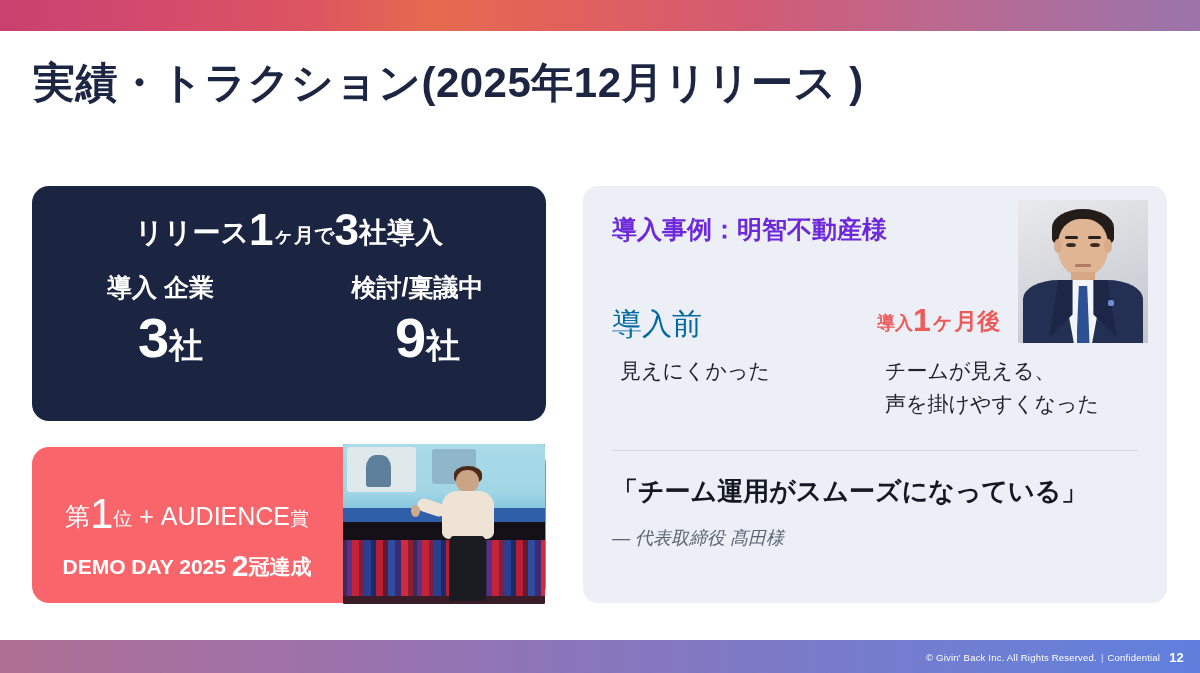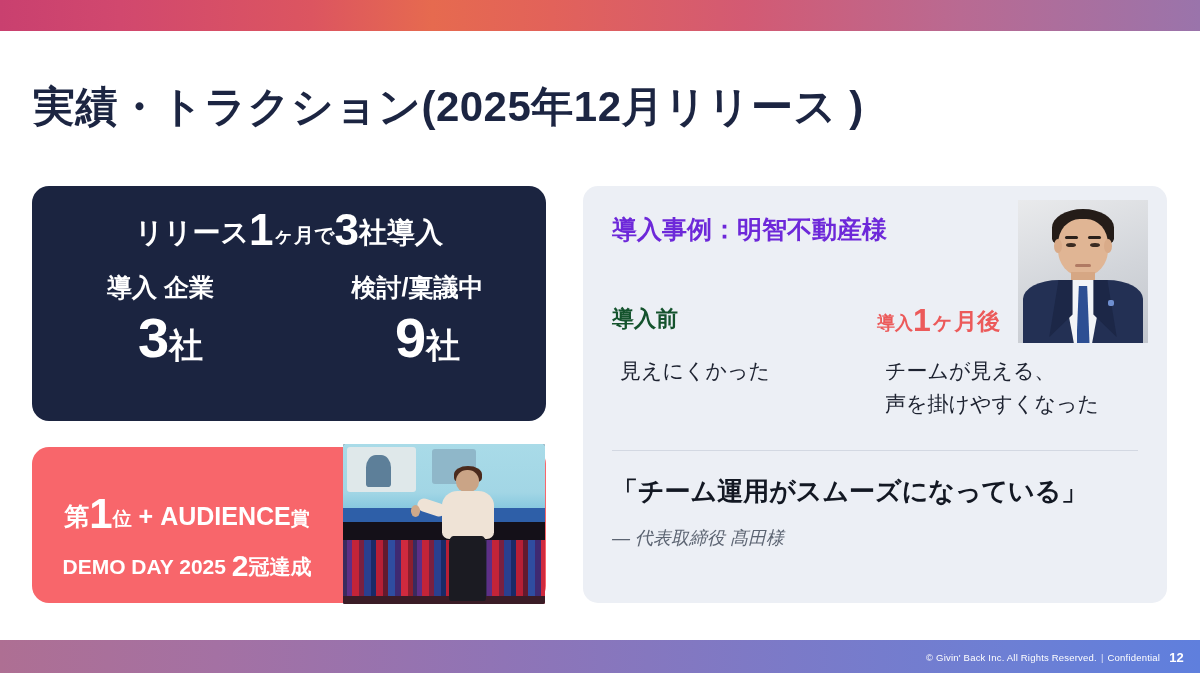--- a/index.html
+++ b/index.html
@@ -27,21 +27,21 @@
     color:#ffffff;font-size:9.5px;letter-spacing:.2px;white-space:nowrap;
     display:flex;align-items:center;gap:4px;
   }
   .footer-text .sep{opacity:.75;}
   .footer-page{font-size:13px;font-weight:bold;margin-left:5px;}
 
   
   .page-title{
     position:absolute;left:33px;top:55px;
     font-size:42px;font-weight:bold;color:#1c2542;
-    letter-spacing:.5px;white-space:nowrap;margin-top:24px;
+    letter-spacing:.5px;white-space:nowrap;
   }
 
   
   .dark-card{
     position:absolute;left:32px;top:186px;width:514px;height:235px;
     background:#1b2440;border-radius:17px;
     box-sizing:border-box;padding:0;
   }
   .dark-head{
     position:absolute;left:0;right:0;top:22px;
@@ -60,21 +60,21 @@
   .metric .mvalue{margin-top:8px;font-size:56px;font-weight:bold;line-height:1;white-space:nowrap;padding-left:20px;}
   .metric .mvalue .unit{font-size:34px;}
 
   
   .pink-card{
     position:absolute;left:32px;top:447px;width:514px;height:156px;
     background:#f8666b;border-radius:17px;overflow:hidden;
   }
   .pink-l1{
     position:absolute;left:0;top:46px;width:310px;text-align:center;
-    color:#ffffff;font-size:25px;font-weight:bold;white-space:nowrap;line-height:1;
+    color:#ffffff;font-size:25px;font-weight:normal;white-space:nowrap;line-height:1;
   }
   .pink-l1 .one{font-size:42px;vertical-align:-3px;}
   .pink-l1 .small{font-size:19px;}
   .pink-l2{
     position:absolute;left:0;top:104px;width:310px;text-align:center;
     color:#ffffff;font-size:21px;font-weight:bold;white-space:nowrap;line-height:1;
   }
   .pink-l2 .two{font-size:30px;vertical-align:-2px;}
 
   
@@ -129,21 +129,21 @@
   .headshot .hs-neck{position:absolute;left:41%;top:50%;width:18%;height:12%;background:#d6a784;}
   .headshot .hs-suit{position:absolute;left:4%;top:56%;width:92%;height:44%;background:#233054;border-radius:30% 30% 0 0;}
   .headshot .hs-shirt{position:absolute;left:34%;top:56%;width:32%;height:44%;background:#f2f4f7;clip-path:polygon(0 0,100% 0,72% 100%,28% 100%);}
   .headshot .hs-tie{position:absolute;left:45%;top:60%;width:10%;height:40%;background:#2d4f93;clip-path:polygon(18% 0,82% 0,100% 100%,0 100%);}
   .headshot .hs-lapel-l{position:absolute;left:24%;top:56%;width:18%;height:40%;background:#1c2747;clip-path:polygon(100% 0,100% 60%,0 100%,40% 0);}
   .headshot .hs-lapel-r{position:absolute;left:58%;top:56%;width:18%;height:40%;background:#1c2747;clip-path:polygon(0 0,60% 0,100% 100%,0 60%);}
   .headshot .hs-pin{position:absolute;left:69%;top:70%;width:5%;height:4%;background:#6f8fd0;border-radius:2px;}
 
   .ba-labels{position:absolute;left:29px;top:118px;width:420px;height:34px;}
   .lbl-before{
-    position:absolute;left:0;top:0;color:#14532d;font-size:22px;font-weight:bold;white-space:nowrap;
+    position:absolute;left:0;top:0;color:#0369a1;font-size:30px;font-weight:normal;white-space:nowrap;
   }
   .lbl-after{
     position:absolute;left:265px;top:0;color:#ec5a5a;font-size:23px;font-weight:bold;white-space:nowrap;line-height:1;
   }
   .lbl-after .sm{font-size:18px;}
   .lbl-after .one{font-size:32px;vertical-align:-2px;}
 
   .ba-cols{position:absolute;left:29px;top:168px;width:540px;display:flex;}
   .ba-col{width:265px;color:#1d2230;font-size:21px;line-height:1.58;}
   .ba-col .ln{white-space:nowrap;padding-left:8px;}

